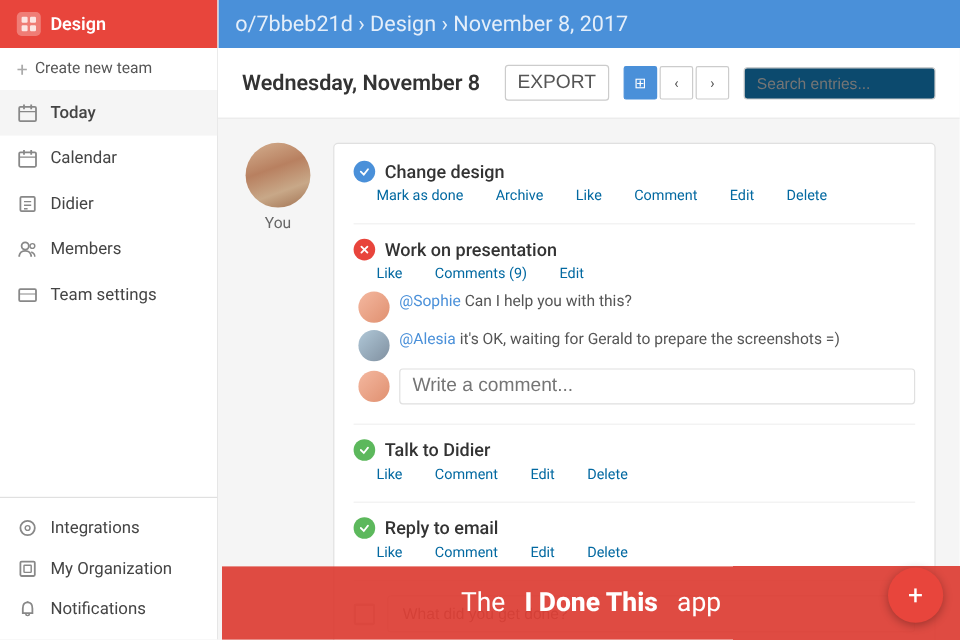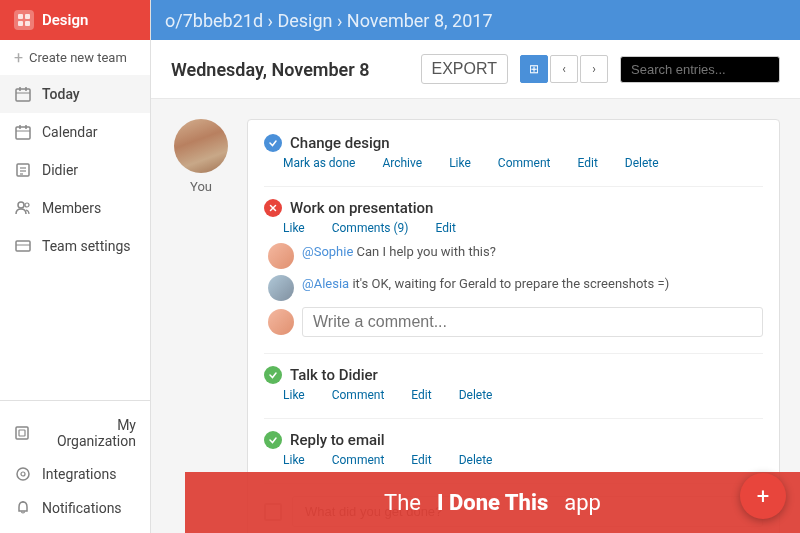--- a/index.html
+++ b/index.html
@@ -1,19 +1,19 @@
 <!DOCTYPE html>
 <html><head>
   <meta charset="utf-8">
   <style>
     * { box-sizing: border-box; margin: 0; padding: 0; }
     body { font-family: -apple-system, BlinkMacSystemFont, 'Segoe UI', Roboto, sans-serif; display: flex; height: 533px; overflow: hidden; background: #f5f5f5; }
 
     
-    .sidebar { width: 151px; background: #fff; display: flex; flex-direction: column; border-right: 1px solid #e0e0e0; height: 533px; flex-shrink: 0; text-align: right; }
+    .sidebar { width: 182px; background: #fff; display: flex; flex-direction: column; border-right: 1px solid #e0e0e0; height: 533px; flex-shrink: 0; }
     .sidebar-top { background: #e8453c; padding: 0; }
     .sidebar-brand { background: #e8453c; color: #fff; display: flex; align-items: center; gap: 8px; padding: 10px 14px; height: 40px; }
     .sidebar-brand-icon { width: 20px; height: 20px; background: rgba(255,255,255,0.3); border-radius: 4px; display: flex; align-items: center; justify-content: center; font-size: 11px; color: #fff; }
     .sidebar-brand-text { font-size: 15px; font-weight: 600; color: #fff; }
     .sidebar-create { display: flex; align-items: center; gap: 6px; padding: 8px 14px; color: #555; font-size: 13px; cursor: pointer; background: #fff; }
     .sidebar-nav { flex: 1; }
     .nav-item { display: flex; align-items: center; gap: 10px; padding: 10px 14px; font-size: 14px; color: #444; cursor: pointer; }
     .nav-item.active { background: #f5f5f5; font-weight: 500; }
     .nav-icon { width: 18px; height: 18px; display: flex; align-items: center; justify-content: center; color: #888; font-size: 14px; }
     .sidebar-bottom { border-top: 1px solid #e0e0e0; padding: 8px 0; }
@@ -24,21 +24,21 @@
     .topbar { background: #4a90d9; height: 40px; display: flex; align-items: center; padding: 0 14px; color: #fff; font-size: 18px; }
 
     
     .content { flex: 1; overflow-y: auto; padding: 0; background: #f5f5f5; }
     .content-header { display: flex; align-items: center; padding: 14px 20px; background: #fff; border-bottom: 1px solid #e8e8e8; gap: 12px; }
     .content-header h2 { font-size: 18px; font-weight: 600; color: #333; flex: 1; }
     .btn-export { background: #fff; border: 1px solid #ccc; padding: 5px 10px; border-radius: 3px; font-size: 16px; color: #555; cursor: pointer; }
     .header-icons { display: flex; align-items: center; gap: 2px; }
     .icon-btn { width: 28px; height: 28px; display: flex; align-items: center; justify-content: center; border: 1px solid #ccc; background: #fff; cursor: pointer; border-radius: 2px; color: #555; font-size: 12px; }
     .icon-btn.active { background: #4a90d9; color: #fff; border-color: #4a90d9; }
-    .search-box { border: 1px solid #ccc; border-radius: 3px; padding: 5px 10px; font-size: 13px; color: #999; background: #000000; width: 160px; }
+    .search-box { border: 1px solid #ccc; border-radius: 3px; padding: 5px 10px; font-size: 13px; color: #999; background: #0c4a6e; width: 160px; }
 
     
     .feed { padding: 20px; }
     .feed-section { display: flex; gap: 16px; margin-bottom: 24px; }
     .avatar-col { width: 60px; display: flex; flex-direction: column; align-items: center; gap: 6px; flex-shrink: 0; }
     .avatar-placeholder { width: 54px; height: 54px; border-radius: 50%; background: linear-gradient(135deg, #d4b8a0 0%, #c9a882 50%, #a07850 100%); }
     .avatar-label { font-size: 13px; color: #666; }
     .items-col { flex: 1; background: #fff; border-radius: 4px; border: 1px solid #e0e0e0; padding: 14px 16px; }
     .entry-item { margin-bottom: 16px; }
     .entry-item:last-child { margin-bottom: 0; }
@@ -146,34 +146,34 @@
             <line x1="1" y1="7" x2="15" y2="7" stroke="#888" stroke-width="1"></line>
           </svg>
       </div>
       <span>Team settings</span>
     </div>
   </div>
   <div class="sidebar-bottom">
     <div class="nav-item">
       <div class="nav-icon">
         <svg width="16" height="16" viewBox="0 0 16 16">
+            <circle cx="8" cy="8" r="6" stroke="#888" stroke-width="1.5" fill="none"></circle>
+            <circle cx="8" cy="8" r="2" stroke="#888" stroke-width="1.2" fill="none"></circle>
+          </svg>
+      </div>
+      <span>Integrations</span>
+    </div>
+    <div class="nav-item">
+      <div class="nav-icon">
+        <svg width="16" height="16" viewBox="0 0 16 16">
             <rect x="2" y="2" width="12" height="12" rx="1" stroke="#888" stroke-width="1.5" fill="none"></rect>
             <rect x="5" y="5" width="6" height="6" rx="0.5" stroke="#888" stroke-width="1.2" fill="none"></rect>
           </svg>
       </div>
       <span>My Organization</span>
-    </div>
-    <div class="nav-item">
-      <div class="nav-icon">
-        <svg width="16" height="16" viewBox="0 0 16 16">
-            <circle cx="8" cy="8" r="6" stroke="#888" stroke-width="1.5" fill="none"></circle>
-            <circle cx="8" cy="8" r="2" stroke="#888" stroke-width="1.2" fill="none"></circle>
-          </svg>
-      </div>
-      <span>Integrations</span>
     </div>
     <div class="nav-item">
       <div class="nav-icon">
         <svg width="16" height="16" viewBox="0 0 16 16">
             <path d="M8 2 C5.5 2 4 4 4 7 L4 11 L12 11 L12 7 C12 4 10.5 2 8 2Z" stroke="#888" stroke-width="1.5" fill="none"></path>
             <line x1="8" y1="1" x2="8" y2="2.5" stroke="#888" stroke-width="1.5"></line>
             <path d="M6.5 11.5 C6.5 12.3 7.2 13 8 13 C8.8 13 9.5 12.3 9.5 11.5" stroke="#888" stroke-width="1.2" fill="none"></path>
           </svg>
       </div>
       <span>Notifications</span>

